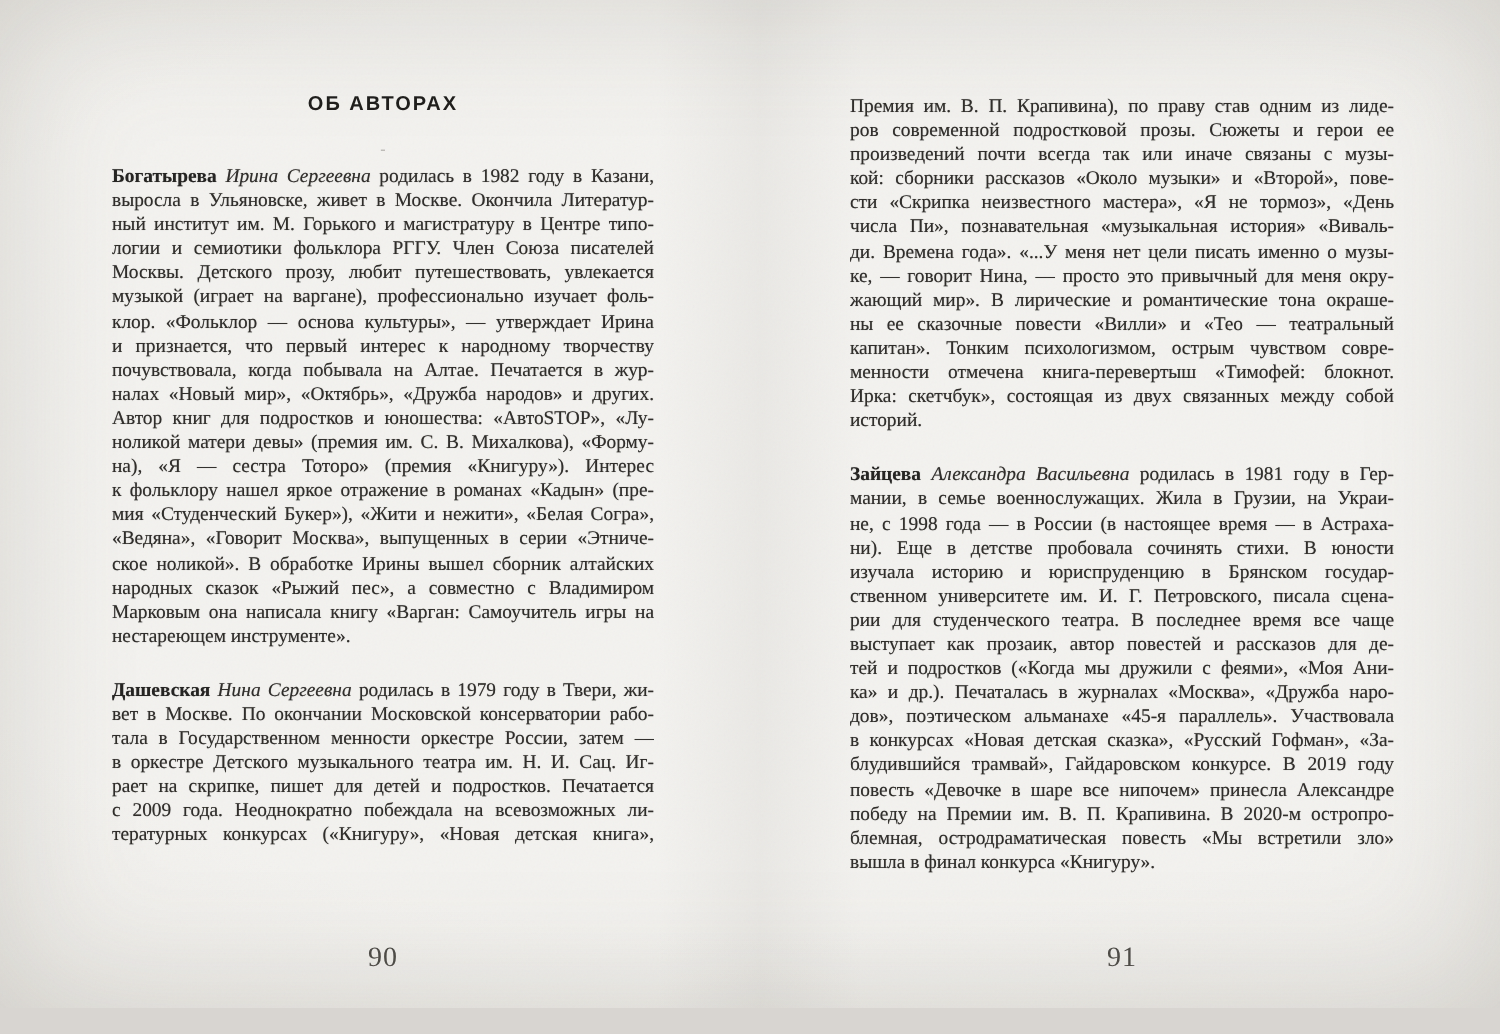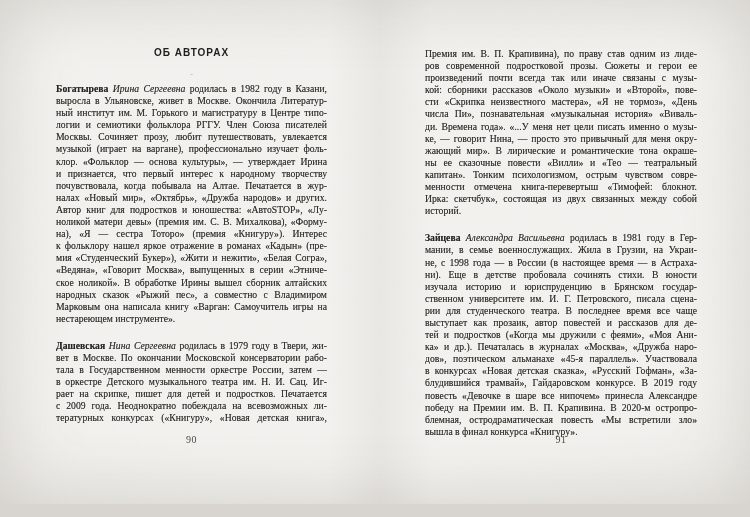--- a/index.html
+++ b/index.html
@@ -41,43 +41,43 @@
   .paragraph + .paragraph { margin-top: 15px; }
   .line {
     height: 12.1px; line-height: 12.1px; overflow: hidden;
     text-align: justify; text-align-last: justify; text-justify: inter-word;
     text-shadow: 0 0 0.4px rgba(46,44,41,0.55);
   }
   .line.para-end { text-align-last: left; }
   .bold   { font-weight: 700; color: #232220; }
   .italic { font-style: italic; }
   .pageno {
-    position: absolute; top: 434px; text-align: center;
-    font-size: 10px; line-height: 11px; color: #4c4a46;
+    position: absolute; top: 474px; text-align: center;
+    font-size: 14px; line-height: 11px; color: #4c4a46;
     letter-spacing: 0.5px;
   }
   .left  .pageno { left: 56px; width: 271px; }
   .right .pageno { left: 50px; width: 272px; }
   .noise { position: absolute; inset: 0; opacity: 0.035; pointer-events: none; }
 </style>
 </head>
 <body>
 
 <div class="spread">
 
   <div class="page left">
     <div class="heading">ОБ АВТОРАХ</div>
     <div class="dinkus">-</div>
     <div class="page-body">
         <div class="paragraph">
           <div class="line"><span class="bold">Богатырева </span><span class="italic">Ирина Сергеевна </span><span class="normal">родилась в 1982 году в Казани,</span></div>
           <div class="line">выросла в Ульяновске, живет в Москве. Окончила Литератур-</div>
           <div class="line">ный институт им. М. Горького и магистратуру в Центре типо-</div>
           <div class="line">логии и семиотики фольклора РГГУ. Член Союза писателей</div>
-          <div class="line">Москвы. Сочиняет прозу, любит путешествовать, увлекается</div>
+          <div class="line">Москвы. Детского прозу, любит путешествовать, увлекается</div>
           <div class="line">музыкой (играет на варгане), профессионально изучает фоль-</div>
           <div class="line">клор. «Фольклор — основа культуры», — утверждает Ирина</div>
           <div class="line">и признается, что первый интерес к народному творчеству</div>
           <div class="line">почувствовала, когда побывала на Алтае. Печатается в жур-</div>
           <div class="line">налах «Новый мир», «Октябрь», «Дружба народов» и других.</div>
           <div class="line">Автор книг для подростков и юношества: «АвтоSTOP», «Лу-</div>
           <div class="line">ноликой матери девы» (премия им. С. В. Михалкова), «Форму-</div>
           <div class="line">на), «Я — сестра Тоторо» (премия «Книгуру»). Интерес</div>
           <div class="line">к фольклору нашел яркое отражение в романах «Кадын» (пре-</div>
           <div class="line">мия «Студенческий Букер»), «Жити и нежити», «Белая Согра»,</div>

